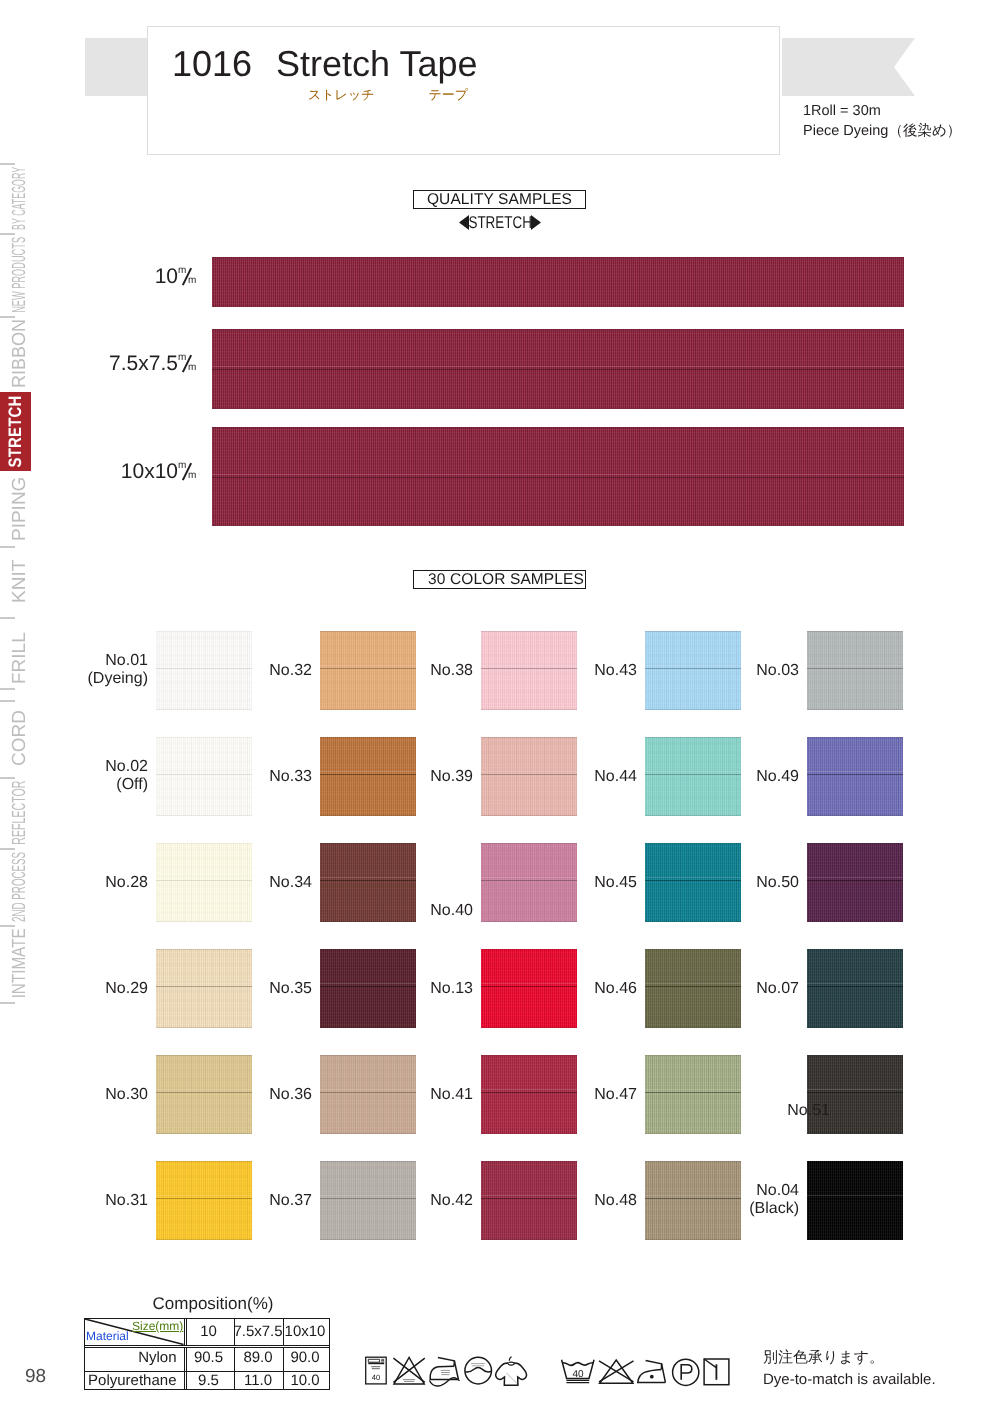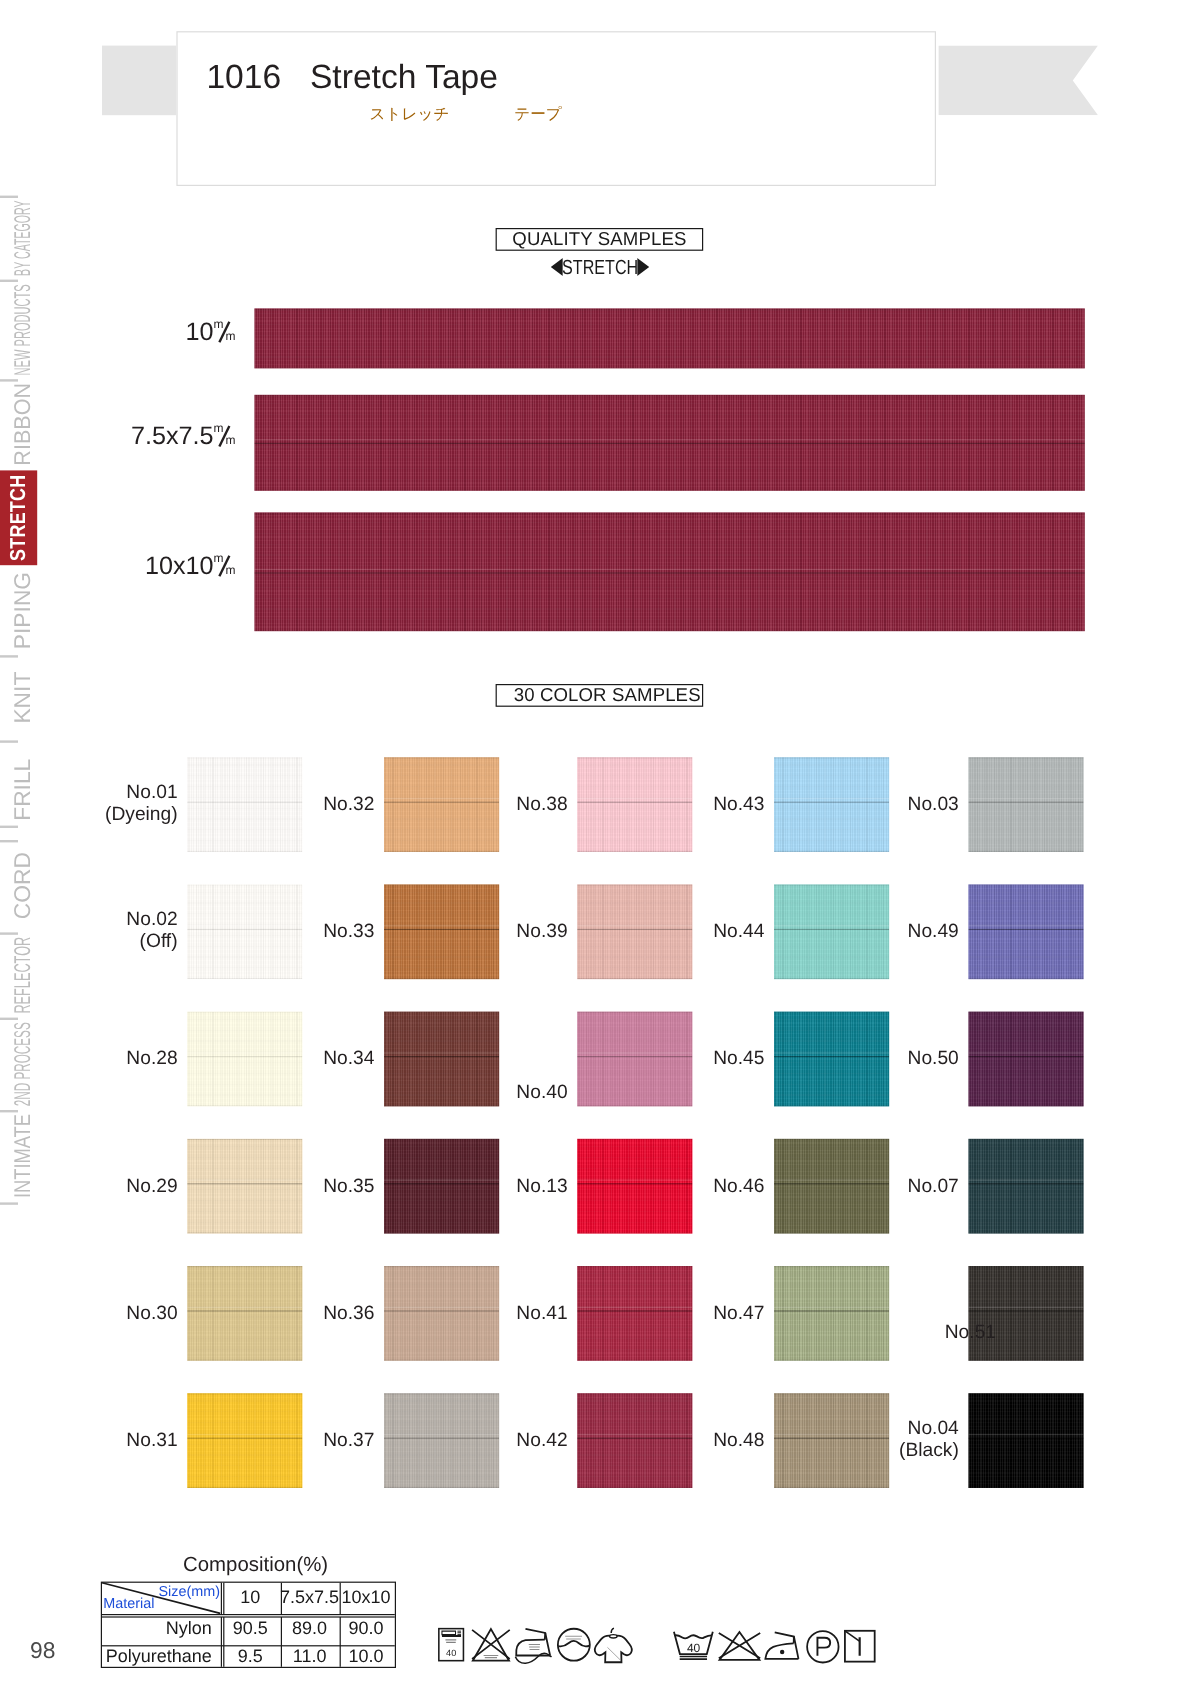--- a/index.html
+++ b/index.html
@@ -17,21 +17,21 @@
              writing-mode:vertical-rl;transform:rotate(180deg);
              box-sizing:border-box;white-space:nowrap;overflow:visible;}
     .side-item.active{background:#a8232a;left:0px;width:31px;color:#fff;font-weight:bold;letter-spacing:.3px;font-size:18px;}
   .side-sep{position:absolute;left:0px;width:15px;height:1.5px;background:#c9c9c9;}
 
   
   #hdr-ribbon-l{position:absolute;left:85px;top:38px;width:62px;height:58px;background:#e4e4e4;}
   #hdr-ribbon-r{position:absolute;left:782px;top:38px;width:133px;height:58px;}
   #hdr-box{position:absolute;left:147px;top:26px;width:633px;height:129px;
            border:1px solid #dcdcdc;background:#fff;box-sizing:border-box;}
-  #hdr-title{position:absolute;left:24px;top:17px;font-size:28px;line-height:40px;
+  #hdr-title{position:absolute;left:24px;top:17px;font-size:36px;line-height:40px;
              font-weight:400;letter-spacing:0px;color:#231f20;white-space:nowrap;}
   #hdr-kana{position:absolute;left:24px;top:60px;font-size:13px;line-height:16px;color:#a16207;white-space:nowrap;}
   #hdr-note{position:absolute;left:803px;top:101px;font-size:14.5px;line-height:20px;color:#231f20;}
 
   
   .sec-box{position:absolute;border:1.5px solid #1a1a1a;background:#fff;
            display:flex;align-items:center;justify-content:center;
            font-size:15.5px;letter-spacing:.1px;box-sizing:border-box;color:#1a1a1a;}
   #stretch-row{position:absolute;left:0;top:213px;width:1000px;text-align:center;
                font-size:17px;letter-spacing:0;color:#1a1a1a;}
@@ -84,21 +84,21 @@
   #comp .vline.dbl::after{content:"";position:absolute;left:1px;top:0;bottom:0;width:1px;background:#fff;}
   #comp .hline{position:absolute;left:0;right:0;height:1px;background:#1a1a1a;}
   #comp .hline.dbl{height:3px;}
   #comp .hline.dbl::after{content:"";position:absolute;left:0;right:0;top:1px;height:1px;background:#fff;}
   #comp .cell{position:absolute;display:flex;align-items:center;font-size:15px;
               color:#1a1a1a;white-space:nowrap;box-sizing:border-box;}
   #comp .cell.c{justify-content:center;}
   #comp .cell.v{padding:0 2px;}
   #comp .cell.r{justify-content:flex-end;padding-right:7px;}
   #comp .diag{position:absolute;left:0;top:0;width:98.5px;height:25.5px;overflow:visible;}
-  #comp .lbl-size{position:absolute;font-size:12px;color:#1d4ed8;white-space:nowrap;}
+  #comp .lbl-size{position:absolute;font-size:12px;color:#4d7c0f;white-space:nowrap;text-decoration:underline;}
   #comp .lbl-mat{position:absolute;font-size:12px;color:#1d4ed8;white-space:nowrap;}
 
   
   #care{position:absolute;left:360px;top:1352px;width:372px;height:38px;}
   #care svg{display:block;width:372px;height:38px;}
 
   
   #foot-note{position:absolute;left:763px;top:1347px;font-size:15px;line-height:22px;}
   #page-num{position:absolute;left:25px;top:1366px;font-size:19px;color:#4a4a4a;}
 </style>
@@ -154,20 +154,24 @@
       <div class="side-sep" style="top: 1002px;"></div>
     </div>
 
   <div id="hdr-ribbon-l"></div>
   <svg id="hdr-ribbon-r" viewBox="0 0 133 58">
     <path d="M0 0 H133 L112 29 L133 58 H0 Z" fill="#e4e4e4"></path>
   </svg>
   <div id="hdr-box">
     <div id="hdr-title"><span class="code">1016</span><span style="display:inline-block;width:24px"></span><span>Stretch Tape</span></div>
     <div id="hdr-kana"><span style="display:inline-block;width:136px"></span><span>ストレッチ</span><span style="display:inline-block;width:54px"></span><span>テープ</span></div>
+  </div>
+  <div id="hdr-note">
+    <div>1Roll = 30m</div>
+    <div>Piece Dyeing（後染め）</div>
   </div>
 
   <div class="sec-box" id="qs-box" style="left:413px;top:190px;width:173px;height:19px;">QUALITY SAMPLES</div>
   <div id="stretch-row">
     <svg width="10" height="15" viewBox="0 0 10 15" style="vertical-align:-2px;margin-right:-9px">
         <path d="M10 0 L0 7.5 L10 15 Z" fill="#1a1a1a"></path>
       </svg><span class="lab">STRETCH</span><svg width="10" height="15" viewBox="0 0 10 15" style="vertical-align:-2px;margin-left:-9px">
         <path d="M0 0 L10 7.5 L0 15 Z" fill="#1a1a1a"></path>
       </svg>
   </div>
@@ -594,14 +598,18 @@
 
   <g>
     <rect x="704.1" y="1359" width="24.8" height="25.7"></rect>
     <path d="M704.1 1359 L716.2 1367.6" stroke-width="1.3"></path>
     <path d="M716.4 1364.3 V1379.8" stroke-width="1.8"></path>
   </g>
 </g>
 </svg>
     </div>
 
+  <div id="foot-note">
+    <div>別注色承ります。</div>
+    <div>Dye-to-match is available.</div>
+  </div>
   <div id="page-num">98</div>
 </div>
 
 </body></html>

